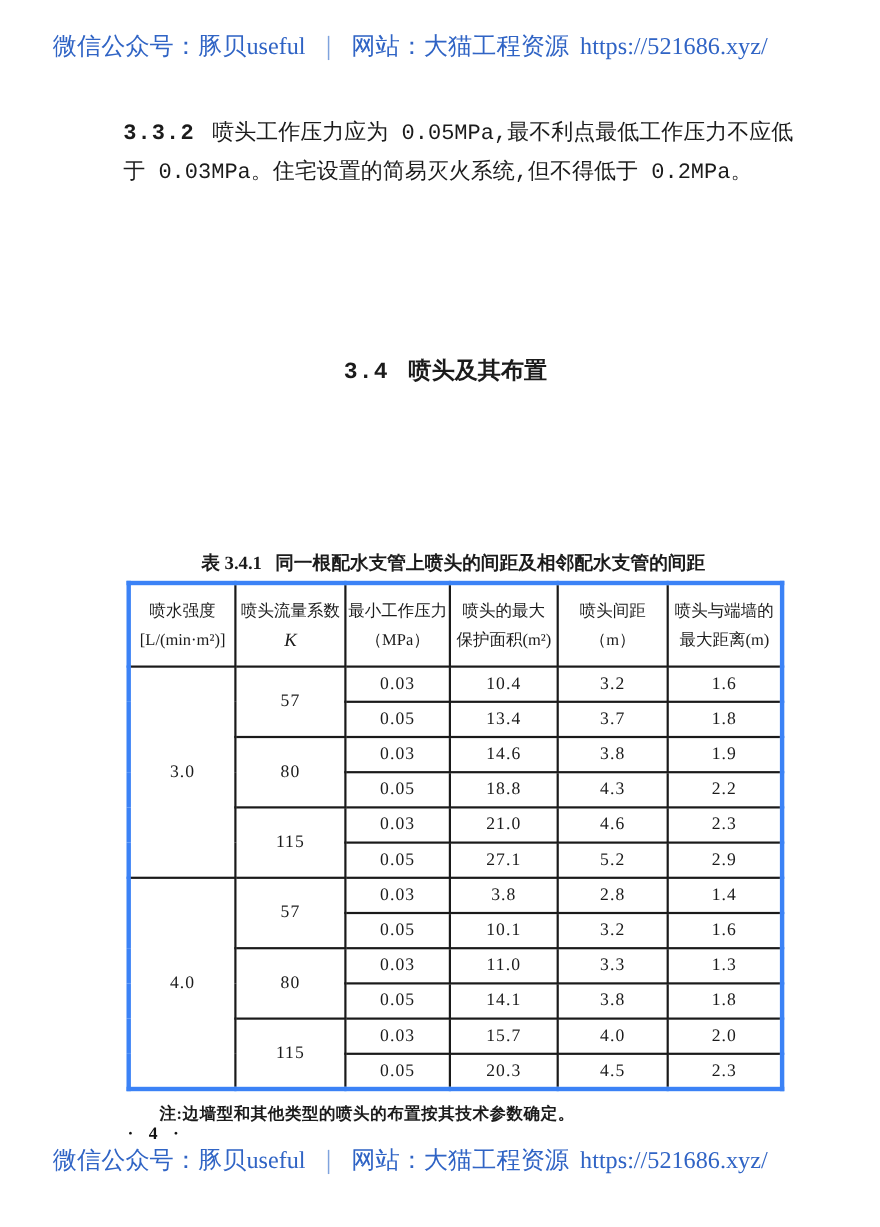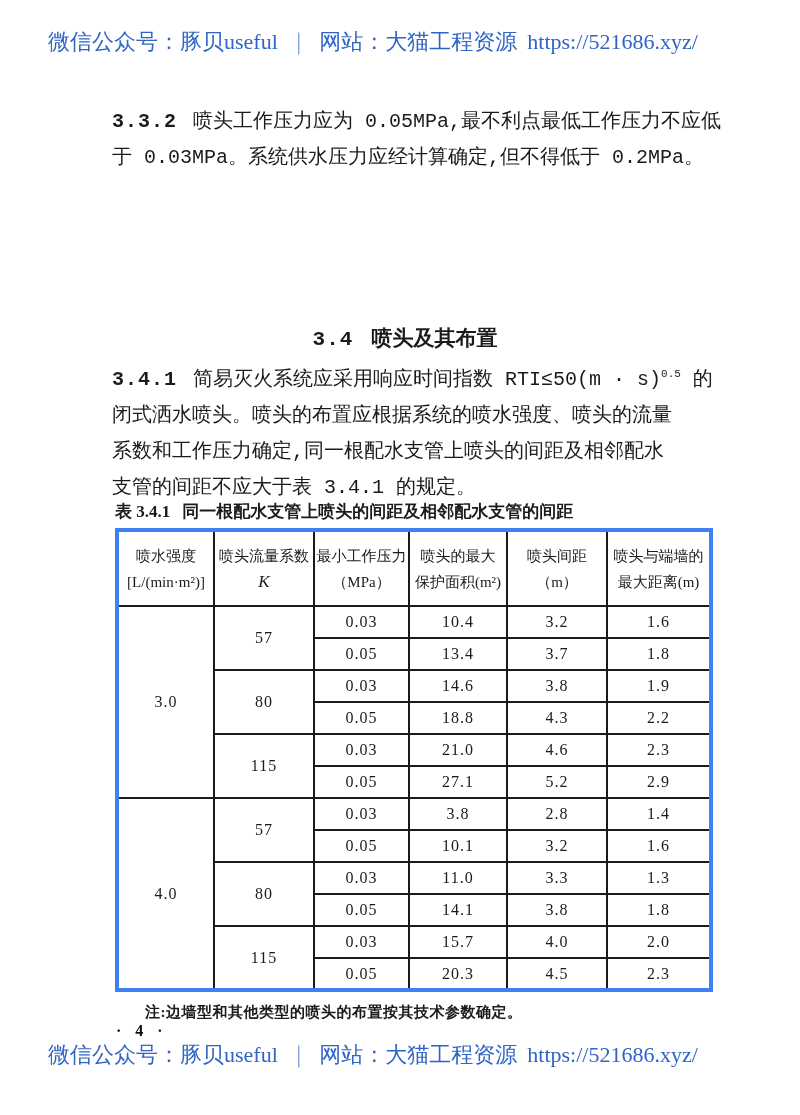--- a/index.html
+++ b/index.html
@@ -56,21 +56,21 @@
   #section-heading .h-num { margin-right: 18px; letter-spacing: 1px; }
   #p341 { top: 362px; }
   sup { font-size: 11px; vertical-align: super; line-height: 0; }
 
   
   #table-caption {
     position: absolute;
     top: 500px;
     left: 115px;
     width: 594px;
-    text-align: left;
+    text-align: center;
     font-size: 17px;
     font-weight: bold;
     white-space: nowrap;
   }
   #table-caption .cap-num { margin-right: 12px; }
   #spec-table {
     position: absolute;
     top: 528px;
     left: 115px;
     border-collapse: collapse;
@@ -118,37 +118,31 @@
 <body>
 
 <div class="page">
 
   <div class="watermark" id="header-watermark">
     <span>微信公众号：豚贝useful</span><span class="sep">｜</span><span>网站：大猫工程资源</span><span class="url">https://521686.xyz/</span>
   </div>
 
   <div class="text-block" id="p332">
     <div class="line"><span class="num">3.3.2</span><span>喷头工作压力应为 0.05MPa,最不利点最低工作压力不应低</span></div>
-    <div class="line">于 0.03MPa。系统供水压力应经计算确定,但不得低于 0.2MPa。</div>
+    <div class="line">于 0.03MPa。住宅设置的简易灭火系统,但不得低于 0.2MPa。</div>
   </div>
 
 
   <div class="text-block" id="p334">
   </div>
 
   <div class="text-block" id="section-heading">
     <span class="h-num">3.4</span><span>喷头及其布置</span>
   </div>
 
-  <div class="text-block" id="p341">
-    <div class="line"><span class="num">3.4.1</span><span>简易灭火系统应采用响应时间指数 RTI≤50(m · s)</span><sup>0.5</sup><span> 的</span></div>
-    <div class="line">闭式洒水喷头。喷头的布置应根据系统的喷水强度、喷头的流量</div>
-    <div class="line">系数和工作压力确定,同一根配水支管上喷头的间距及相邻配水</div>
-    <div class="line">支管的间距不应大于表 3.4.1 的规定。</div>
-  </div>
 
   <div id="table-caption">
     <span class="cap-num">表 3.4.1</span><span>同一根配水支管上喷头的间距及相邻配水支管的间距</span>
   </div>
 
   <table id="spec-table">
     <colgroup>
       <col style="width:97px">
         <col style="width:100px">
         <col style="width:95px">

